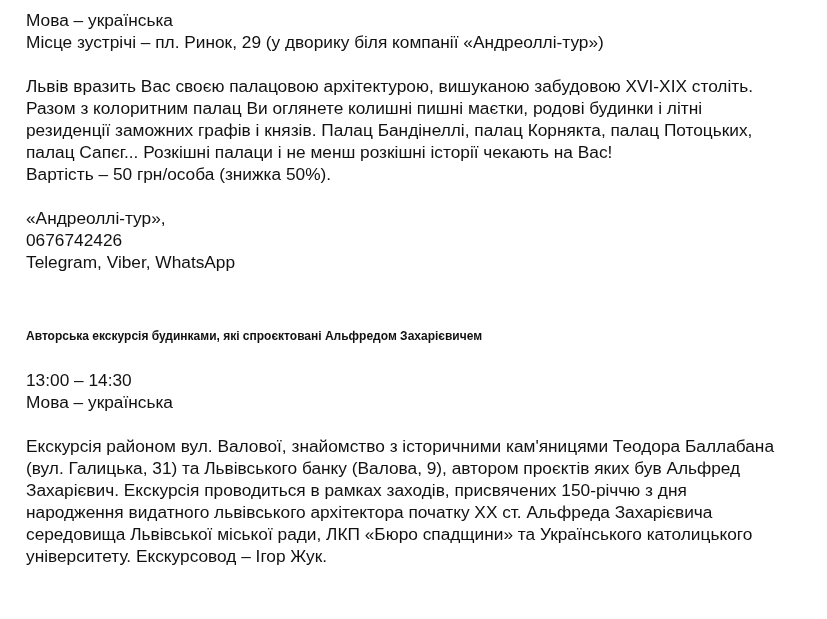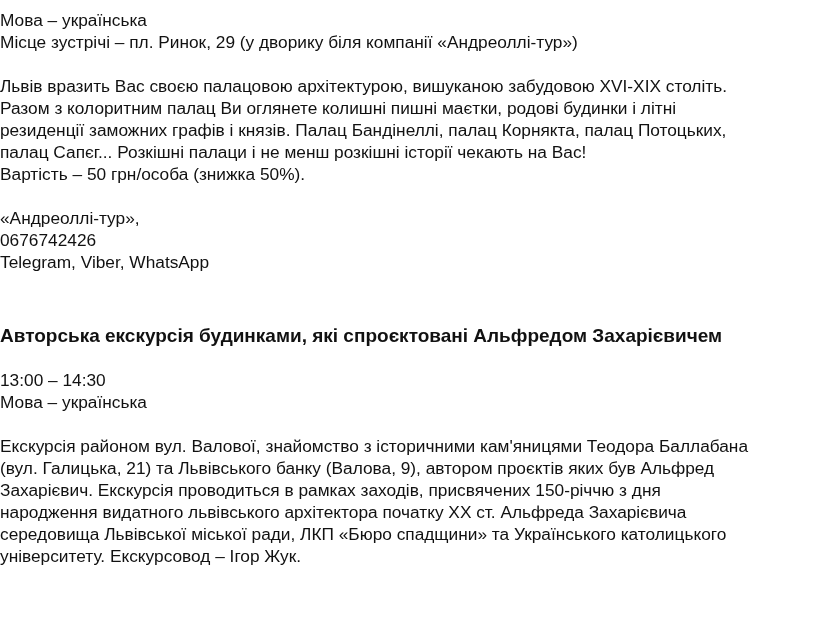--- a/index.html
+++ b/index.html
@@ -11,36 +11,36 @@
       width: 827px;
       height: 619px;
       overflow: hidden;
       font-family: "Liberation Sans", sans-serif;
       font-size: 17.3px;
       line-height: 22px;
       color: #111111;
     }
     .page {
       position: relative;
-      padding: 9px 0 0 0;
+      padding: 9px 0 0 26px;
     }
     .line {
       white-space: nowrap;
       display: block;
       height: 22px;
     }
     .blank {
       height: 22px;
     }
     .gap2 {
       height: 44px;
     }
     .title {
       font-weight: bold;
-      font-size: 19px;
+      font-size: 12px;
     }
   </style>
 </head>
 <body>
 
 <div class="page">
 
   <div>
     <span class="line">Мова – українська</span>
     <span class="line">Місце зустрічі – пл. Ринок, 29 (у дворику біля компанії «Андреоллі-тур»)</span>
@@ -64,21 +64,21 @@
   <div style="height:8px"></div>
 
   <div>
     <span class="line title">Авторська екскурсія будинками, які спроєктовані Альфредом Захарієвичем</span>
     <div class="blank"></div>
     <span class="line">13:00 – 14:30</span>
     <span class="line">Мова – українська</span>
     <div class="blank"></div>
     <div>
       <span class="line">Екскурсія районом вул. Валової, знайомство з історичними кам'яницями Теодора Баллабана</span>
-      <span class="line">(вул. Галицька, 21) та Львівського банку (Валова, 9), автором проєктів яких був Альфред</span>
+      <span class="line">(вул. Галицька, 31) та Львівського банку (Валова, 9), автором проєктів яких був Альфред</span>
       <span class="line">Захарієвич. Екскурсія проводиться в рамках заходів, присвячених 150-річчю з дня</span>
       <span class="line">народження видатного львівського архітектора початку XX ст. Альфреда Захарієвича</span>
       <span class="line">середовища Львівської міської ради, ЛКП «Бюро спадщини» та Українського католицького</span>
       <span class="line">університету. Екскурсовод – Ігор Жук.</span>
     </div>
   </div>
 
 </div>
 
 </body></html>

